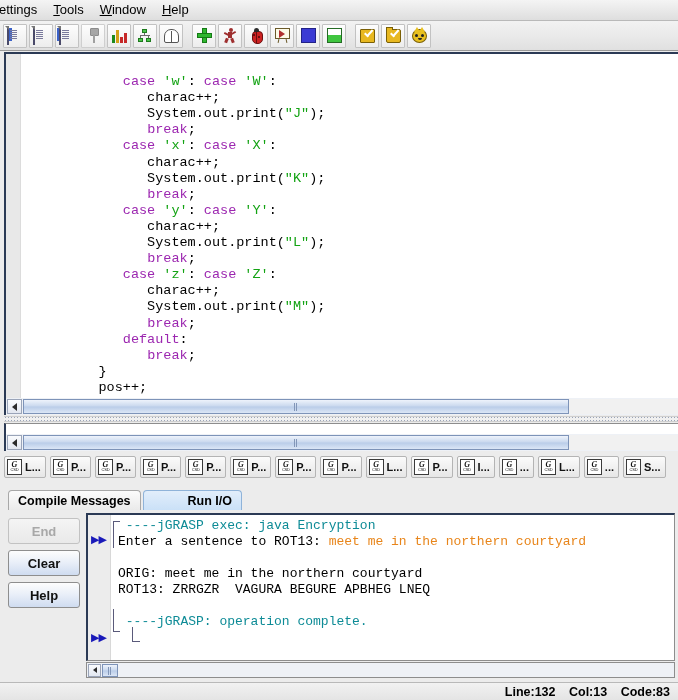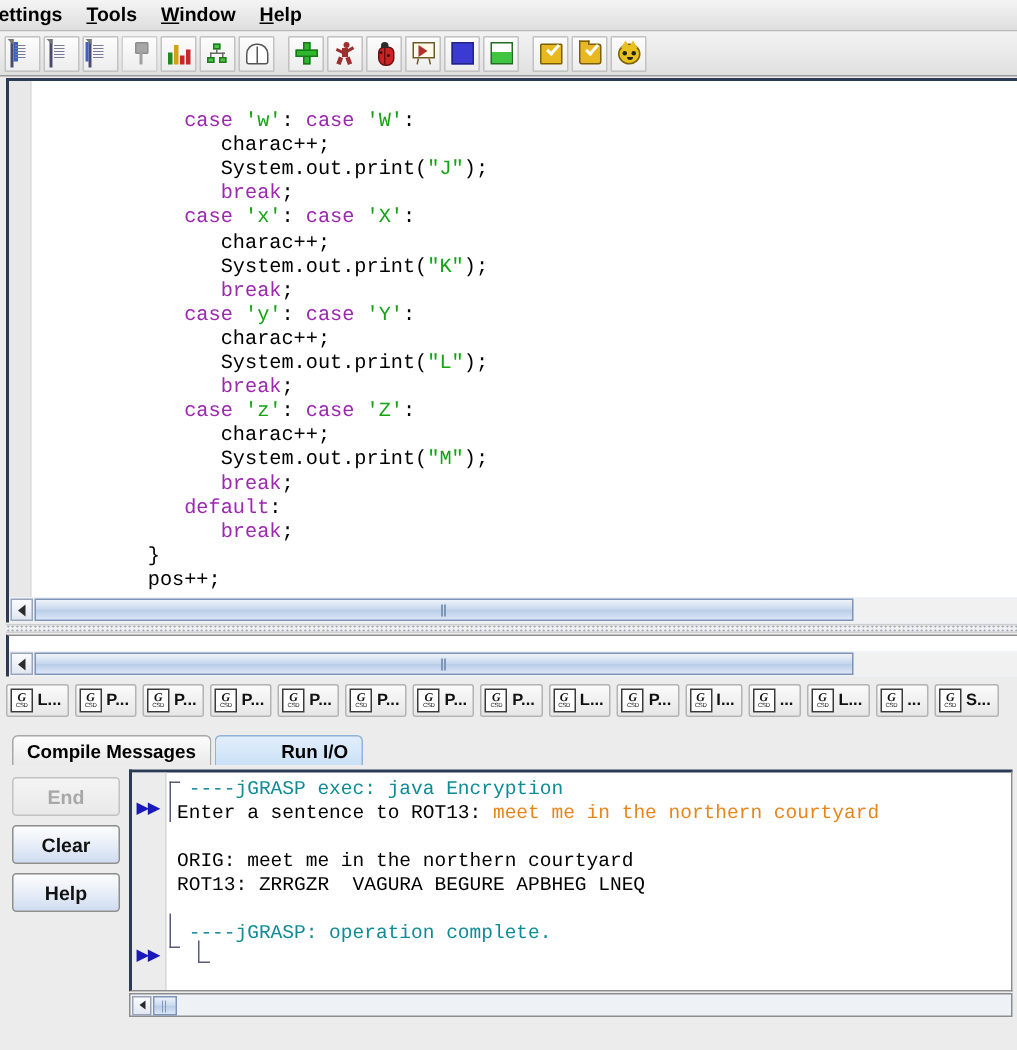--- a/index.html
+++ b/index.html
@@ -23,21 +23,21 @@
     background: linear-gradient(to bottom, #f4f4f4 0%, #e8e8e8 55%, #dedede 100%);
     border-bottom: 1px solid #b9b9b9;
     display: flex; align-items: center;
     padding-left: 0px;
     box-sizing: border-box;
   }
   .menu-item {
     font-size: 13px;
     color: #000;
     padding: 1px 8px 2px 8px;
-    font-weight: 700;
+    font-weight: 400;
     white-space: nowrap;
     letter-spacing: 0px;
   }
   .menu-item .mn { text-decoration: underline; }
   .menu-item.first { padding-left: 0px; margin-left: -1px; }
 
   
   .toolbar {
     position: absolute; left: 0; top: 21px;
     width: 678px; height: 30px;
@@ -710,14 +710,21 @@
     </div>
 
     <div class="io-hscroll">
       <div class="io-hs-arrow">
           <span class="tri-l" style="border-right:4px solid #2b2b2b;border-top:3px solid transparent;border-bottom:3px solid transparent;"></span>
         </div>
       <div class="io-hs-thumb"></div>
     </div>
   </div>
 
+  <div class="statusbar">
+    <div class="status-text">
+      <span>Line:132</span>
+      <span>Col:13</span>
+      <span>Code:83</span>
+    </div>
+  </div>
 
 </div>
 
 </body></html>

